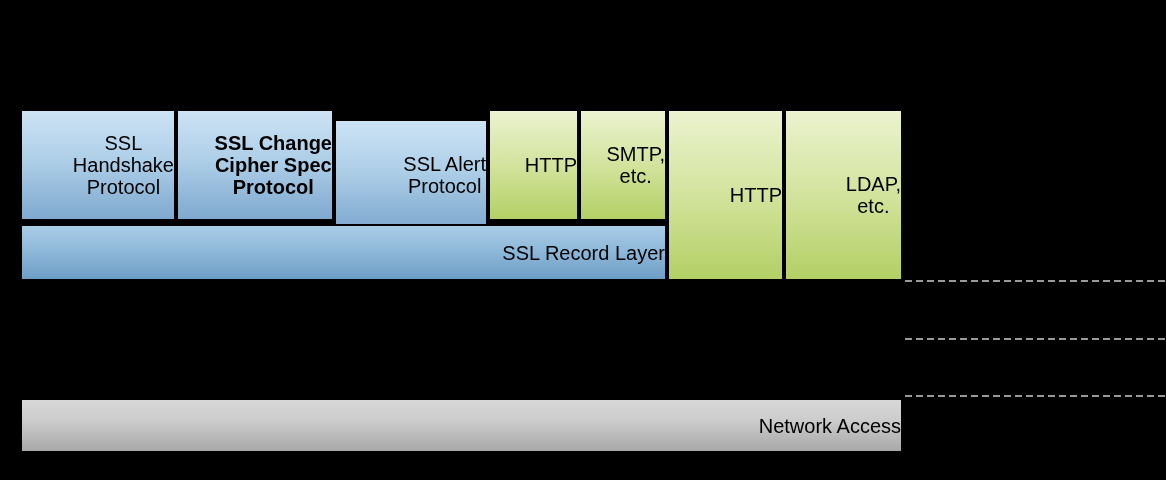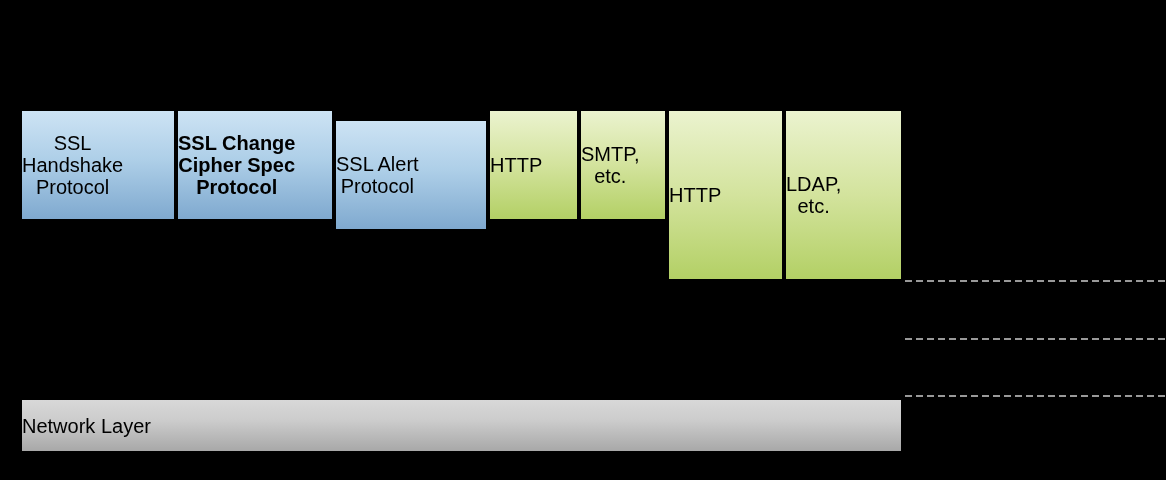--- a/index.html
+++ b/index.html
@@ -14,21 +14,21 @@
     background: var(--background, #000);
     overflow: hidden;
     font-family: "Liberation Sans", sans-serif;
   }
   .box {
     position: absolute;
     box-sizing: border-box;
     border: 2px solid var(--border, #000);
     display: flex;
     align-items: center;
-    justify-content: flex-start;
+    justify-content: flex-end;
     text-align: center;
   }
   .lbl {
     color: var(--text, #000);
     font-size: 20px;
     line-height: 22px;
     white-space: pre-line;
   }
   .blue {
     background: linear-gradient(180deg, var(--blue-top, #cde3f4) 0%, #aecfe8 45%, var(--blue-bottom, #7fa9cf) 100%);
@@ -86,24 +86,27 @@
 
   <div class="box green" style="left:667px; top:109px; width:117px; height:172px;">
     <span class="lbl">HTTP</span>
   </div>
 
   <div class="box green" style="left:784px; top:109px; width:119px; height:172px;">
     <span class="lbl">LDAP,
 etc.</span>
   </div>
 
+  <div class="box record" style="left:20px; top:224px; width:647px; height:57px;">
+    <span class="lbl">SSL Record Layer</span>
+  </div>
 
 
 
   <div class="box na" style="left:20px; top:398px; width:883px; height:55px;">
-    <span class="lbl">Network Layer</span>
+    <span class="lbl">Network Access</span>
   </div>
 
   <div class="dash" style="left:905px; top:280px; width:261px;"></div>
   <div class="dash" style="left:905px; top:338px; width:261px;"></div>
   <div class="dash" style="left:905px; top:395px; width:261px;"></div>
 
 </div>
 
 </body></html>

